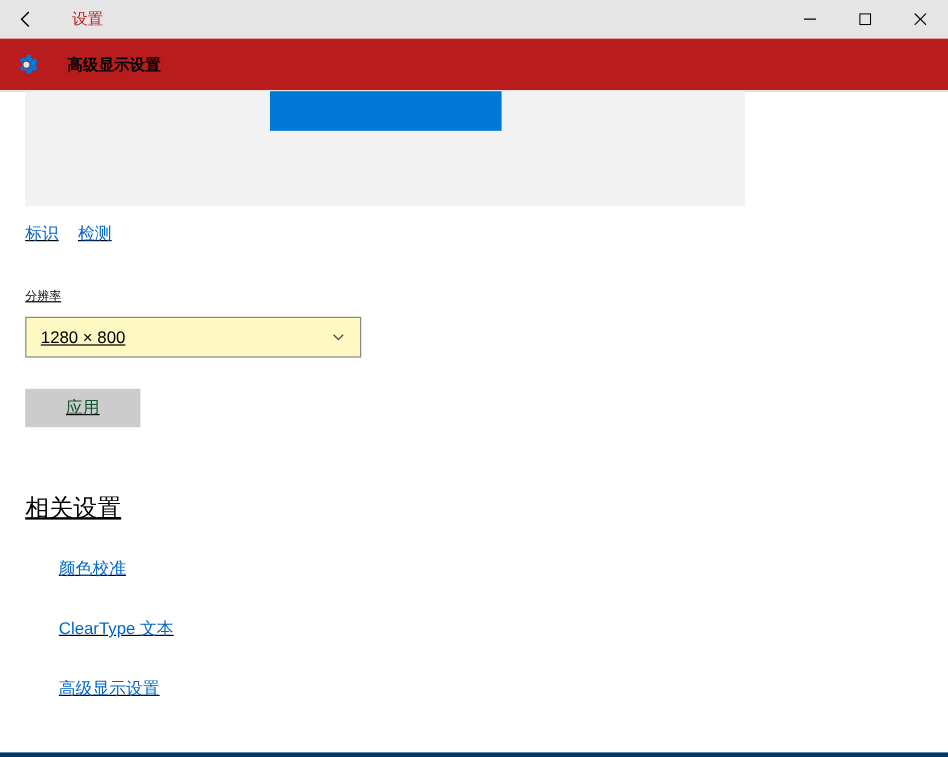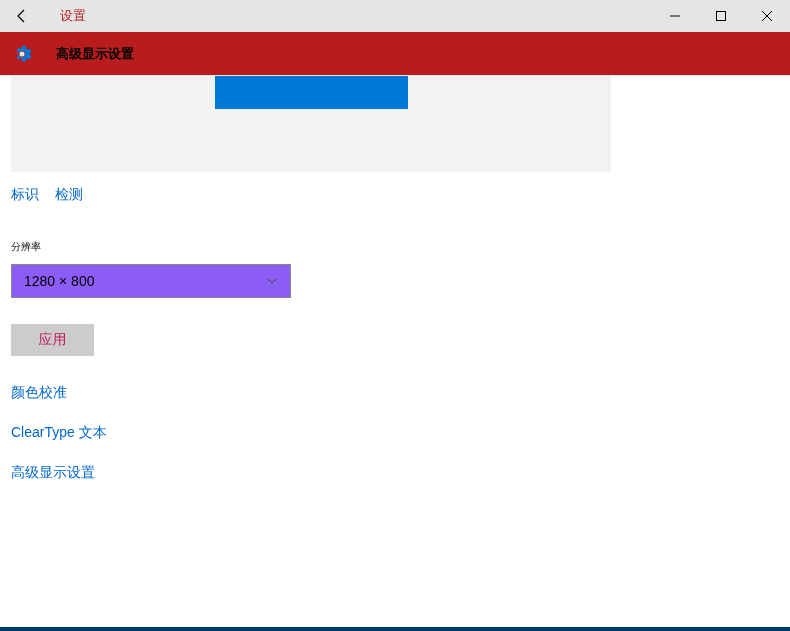--- a/index.html
+++ b/index.html
@@ -9,39 +9,39 @@
 .back-btn { width: 44px; height: 32px; display: flex; align-items: center; justify-content: center; cursor: pointer; }
 .title-text { font-size: 13px; color: #b91c1c; margin-left: 16px; }
 .window-controls { position: absolute; right: 0; top: 0; display: flex; }
 .win-ctrl { width: 46px; height: 32px; display: flex; align-items: center; justify-content: center; cursor: pointer; }
 .win-ctrl svg { display: block; }
 
 .header-bar { height: 44px; background: #b91c1c; display: flex; align-items: center; padding: 0 12px; border-bottom: 1px solid #e5e5e5; }
 .gear-icon { color: #0078d7; }
 .header-title { font-size: 13px; font-weight: 600; color: #000; margin-left: 24px; }
 
-.content { padding: 0 11px; }
+.content { padding: 0 21px; text-decoration: underline; }
 
 .monitor-area { background: #f2f2f2; height: 96px; display: flex; justify-content: center; align-items: flex-start; padding-top: 0; width: 600px; }
 .monitor-rect { width: 193px; height: 33px; background: #0078d7; }
 
 .link-row { margin-top: 14px; display: flex; gap: 16px; }
 .link { color: #0066cc; font-size: 14px; cursor: pointer; }
 
 .section-label { font-size: 10px; color: #000; margin-top: 36px; }
 
-.dropdown { margin-top: 10px; width: 280px; height: 34px; border: 1px solid #888; display: flex; align-items: center; justify-content: space-between; padding: 0 12px; cursor: pointer; font-size: 14px; background: #8b5cf6; }
+.dropdown { margin-top: 10px; width: 280px; height: 34px; border: 1px solid #888; display: flex; align-items: center; justify-content: space-between; padding: 0 12px; cursor: pointer; font-size: 14px; background: #fef9c3; }
 .chevron { color: #555; }
 
 .btn-row { margin-top: 26px; display: flex; gap: 16px; }
-.btn { width: 83px; height: 32px; background: #ccc; border: none; font-size: 14px; color: #be185d; cursor: pointer; font-family: inherit; }
+.btn { width: 96px; height: 32px; background: #ccc; border: none; font-size: 14px; color: #14532d; cursor: pointer; font-family: inherit; }
 
 .section-heading { font-size: 20px; color: #000; margin-top: 54px; }
 
-.link-list { margin-top: 28px; display: flex; flex-direction: column; gap: 22px; align-items: flex-start; }
+.link-list { margin-top: 28px; display: flex; flex-direction: column; gap: 32px; align-items: flex-start; margin-left: 28px; }
 .link-item { color: #0066cc; font-size: 14px; cursor: pointer; }
 .highlighted { border: 2px solid #e60000; padding: 6px 10px 6px 4px; margin-left: -6px; margin-top: -8px; margin-bottom: -8px; }
 
 .bottom-bar { position: absolute; bottom: 0; left: 0; right: 0; height: 4px; background: #003a6b; }
 </style>
 </head>
 <body>
 
 <div class="title-bar">
   <div class="back-btn">
@@ -95,20 +95,21 @@
     <span>1280 × 800</span>
     <svg class="chevron" width="12" height="12" viewBox="0 0 12 12">
         <path d="M2 4 L6 8 L10 4" stroke="#555" stroke-width="1.2" fill="none"></path>
       </svg>
   </div>
 
   <div class="btn-row">
     <button class="btn">应用</button>
   </div>
 
+  <div class="section-heading">相关设置</div>
 
   <div class="link-list">
     <span class="link-item">颜色校准</span>
     <span class="link-item">ClearType 文本</span>
     <span class="link-item">高级显示设置</span>
   </div>
 
 </div>
 
 <div class="bottom-bar"></div>

